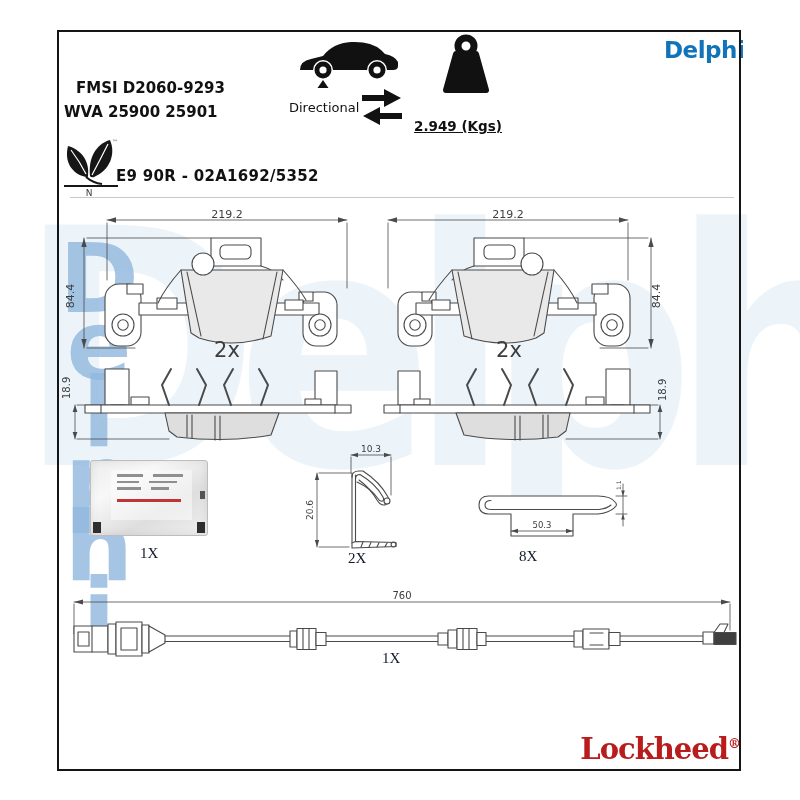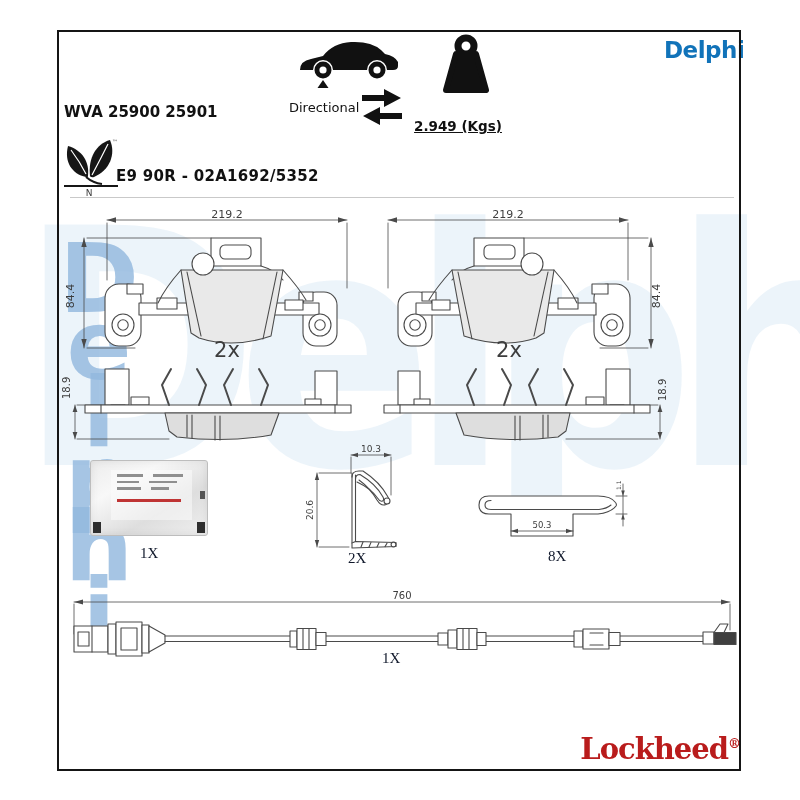--- a/index.html
+++ b/index.html
@@ -56,20 +56,21 @@
     <div>D</div>
     <div>e</div>
     <div>l</div>
     <div>p</div>
     <div>h</div>
     <div>i</div>
   </div>
 
   <div class="frame"></div>
 
+  <div class="abs ref1">FMSI D2060-9293</div>
   <div class="abs ref2">WVA 25900 25901</div>
   <div class="abs brand" style="color:#1173b9">Delphi</div>
 
   <svg class="abs" style="left:296px;top:34px" width="104" height="56" viewBox="0 0 104 56">
     <path fill="#111" d="M4,36 Q4,27 15,25 L27,22 Q37,9 55,8 Q75,7 85,16 L89,20 Q99,22 102,28 L102,32 Q102,36 97,36 L91,36 A10,10 0 0 0 71,36 L37,36 A10,10 0 0 0 17,36 L8,36 Z"></path>
     <circle cx="27" cy="36" r="8.5" fill="#111"></circle>
       <circle cx="27" cy="36" r="3.6" fill="#fff"></circle>
     <circle cx="81" cy="36" r="8.5" fill="#111"></circle>
       <circle cx="81" cy="36" r="3.6" fill="#fff"></circle>
     <polygon points="27,46 21.5,54 32.5,54" fill="#111"></polygon>
@@ -262,21 +263,21 @@
       <polygon class="arr" points="100,53 93,50.8 93,55.2"></polygon>
       <line class="dim" x1="143" y1="18" x2="154" y2="18"></line>
       <line class="dim" x1="143" y1="36" x2="154" y2="36"></line>
       <line class="dim" x1="150" y1="6" x2="150" y2="48"></line>
       <polygon class="arr" points="150,18 148.2,12.5 151.8,12.5"></polygon>
       <polygon class="arr" points="150,36 148.2,41.5 151.8,41.5"></polygon>
     </g>
     <text x="69" y="50" text-anchor="middle" font-size="8.5">50.3</text>
     <text transform="translate(148,12) rotate(-90)" font-size="6">1.1</text>
   </svg>
-  <div class="abs qty" style="left:548px;top:548px">8X</div>
+  <div class="abs qty" style="left:519px;top:548px">8X</div>
 
   <svg class="abs" style="left:62px;top:590px" width="680" height="80" viewBox="0 0 680 80">
     <g class="draw">
       <line class="dim" x1="12" y1="12" x2="668" y2="12"></line>
       <polygon class="arr" points="12,12 21,9.4 21,14.6"></polygon>
       <polygon class="arr" points="668,12 659,9.4 659,14.6"></polygon>
       <line class="dim" x1="12" y1="14" x2="12" y2="44"></line>
       <line class="dim" x1="668" y1="14" x2="668" y2="40"></line>
 
       <rect x="12" y="36" width="34" height="26" fill="#fff"></rect>

